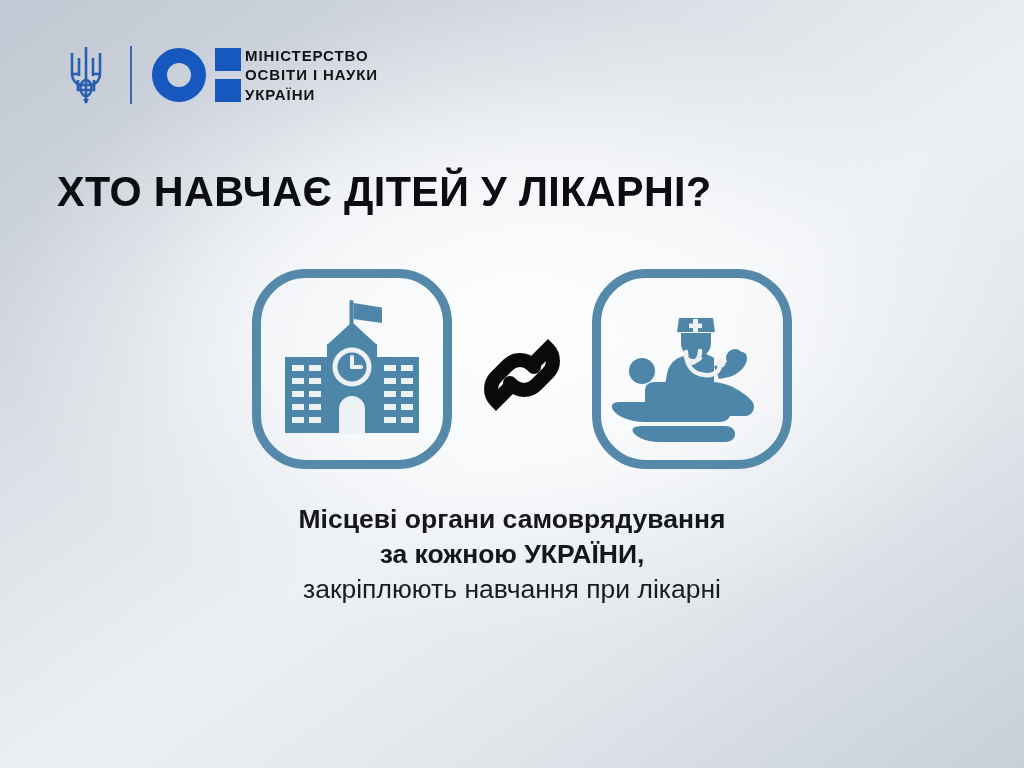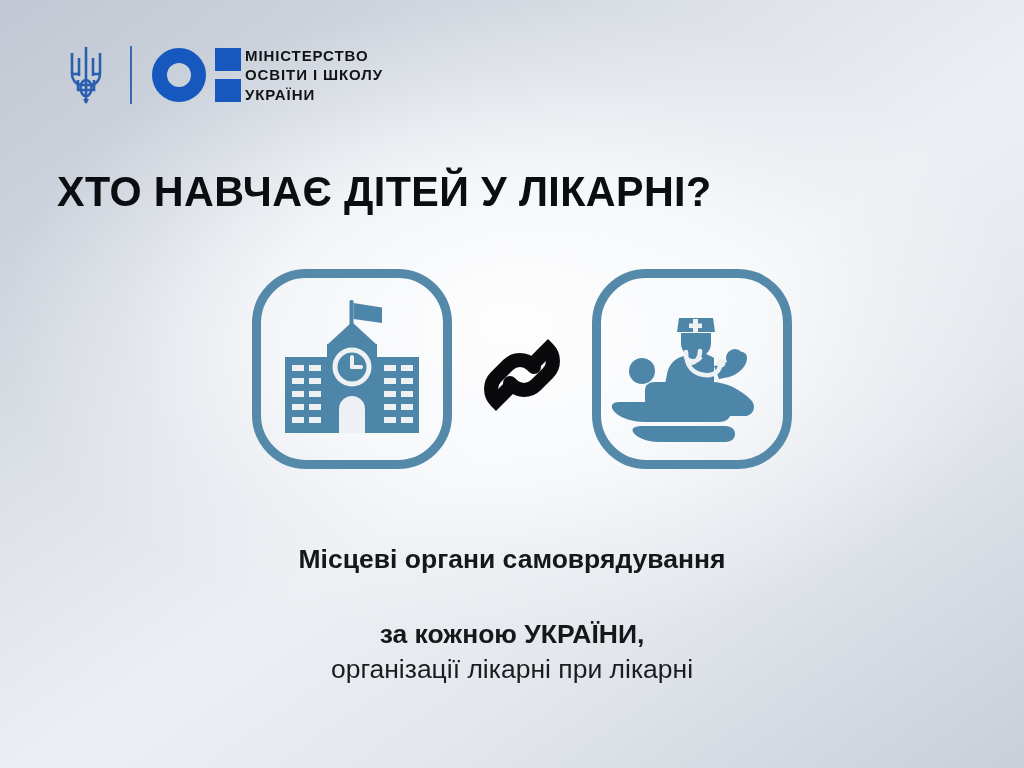--- a/index.html
+++ b/index.html
@@ -125,21 +125,21 @@
   #body-copy {
     position: absolute;
     left: 0;
     top: 502px;
     width: 1024px;
     text-align: center;
     color: #15171b;
     font-size: 26.5px;
     line-height: 35px;
   }
-  .line-strong { font-weight: bold; margin-top: 40px; }
+  .line-strong { font-weight: bold; }
   .line-regular { font-weight: normal; color: #1a1c20; }
 </style>
 </head>
 <body>
 
 <div id="slide">
 
   <div id="logo-bar">
 
     <span class="trident-wrap">
@@ -165,21 +165,21 @@
     <span class="mon-mark">
       <span class="mon-o"></span>
       <span class="mon-bars">
         <span class="mon-bar"></span>
         <span class="mon-bar"></span>
       </span>
     </span>
 
     <span class="mon-text">
       <div>МІНІСТЕРСТВО</div>
-      <div>ОСВІТИ І ШКОЛУ</div>
+      <div>ОСВІТИ І НАУКИ</div>
       <div>УКРАЇНИ</div>
     </span>
   </div>
 
   <div id="title">ХТО НАВЧАЄ ДІТЕЙ У ЛІКАРНІ?</div>
 
   <div id="icon-row">
 
     <div id="card-school" class="icon-card">
       <svg viewBox="0 0 182 182" width="182" height="182" aria-hidden="true">
@@ -278,16 +278,16 @@
         <circle cx="120" cy="85" r="4.5" fill="#eef1f4"></circle>
 
         <path d="M84 78 C88 84 96 85 100 79" fill="none" stroke="#eef1f4" stroke-width="4"></path>
       </svg>
     </div>
   </div>
 
   <div id="body-copy">
     <div class="line-strong">Місцеві органи самоврядування</div>
     <div class="line-strong">за кожною УКРАЇНИ,</div>
-    <div class="line-regular">організації лікарні при лікарні</div>
+    <div class="line-regular">закріплюють навчання при лікарні</div>
   </div>
 
 </div>
 
 </body></html>

